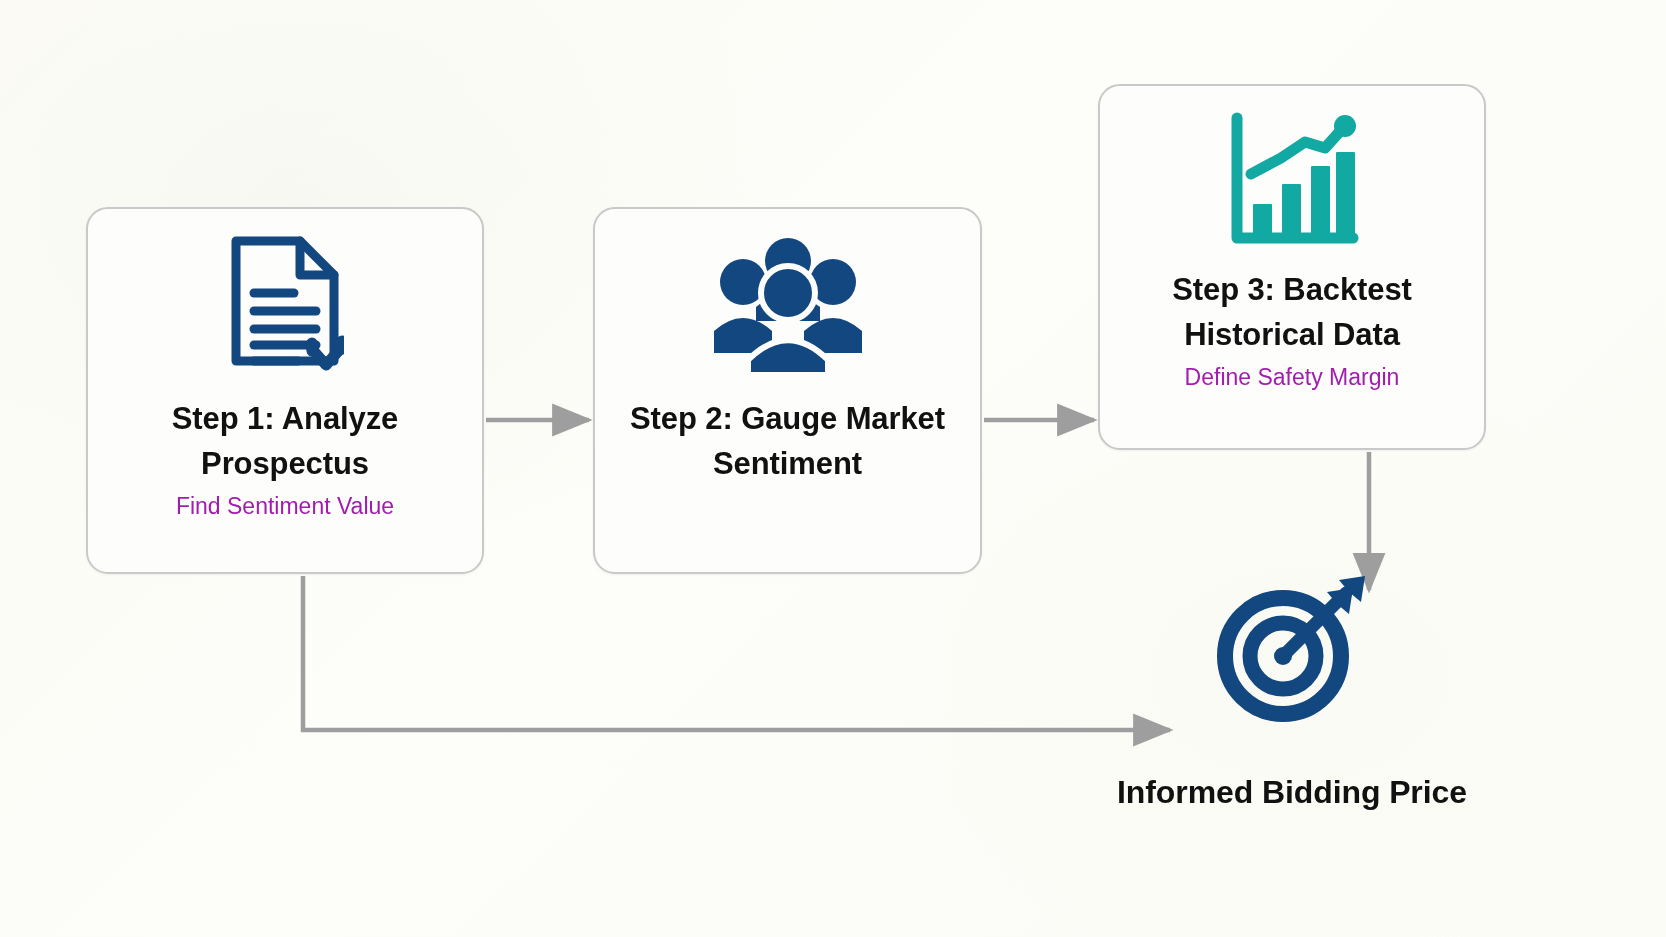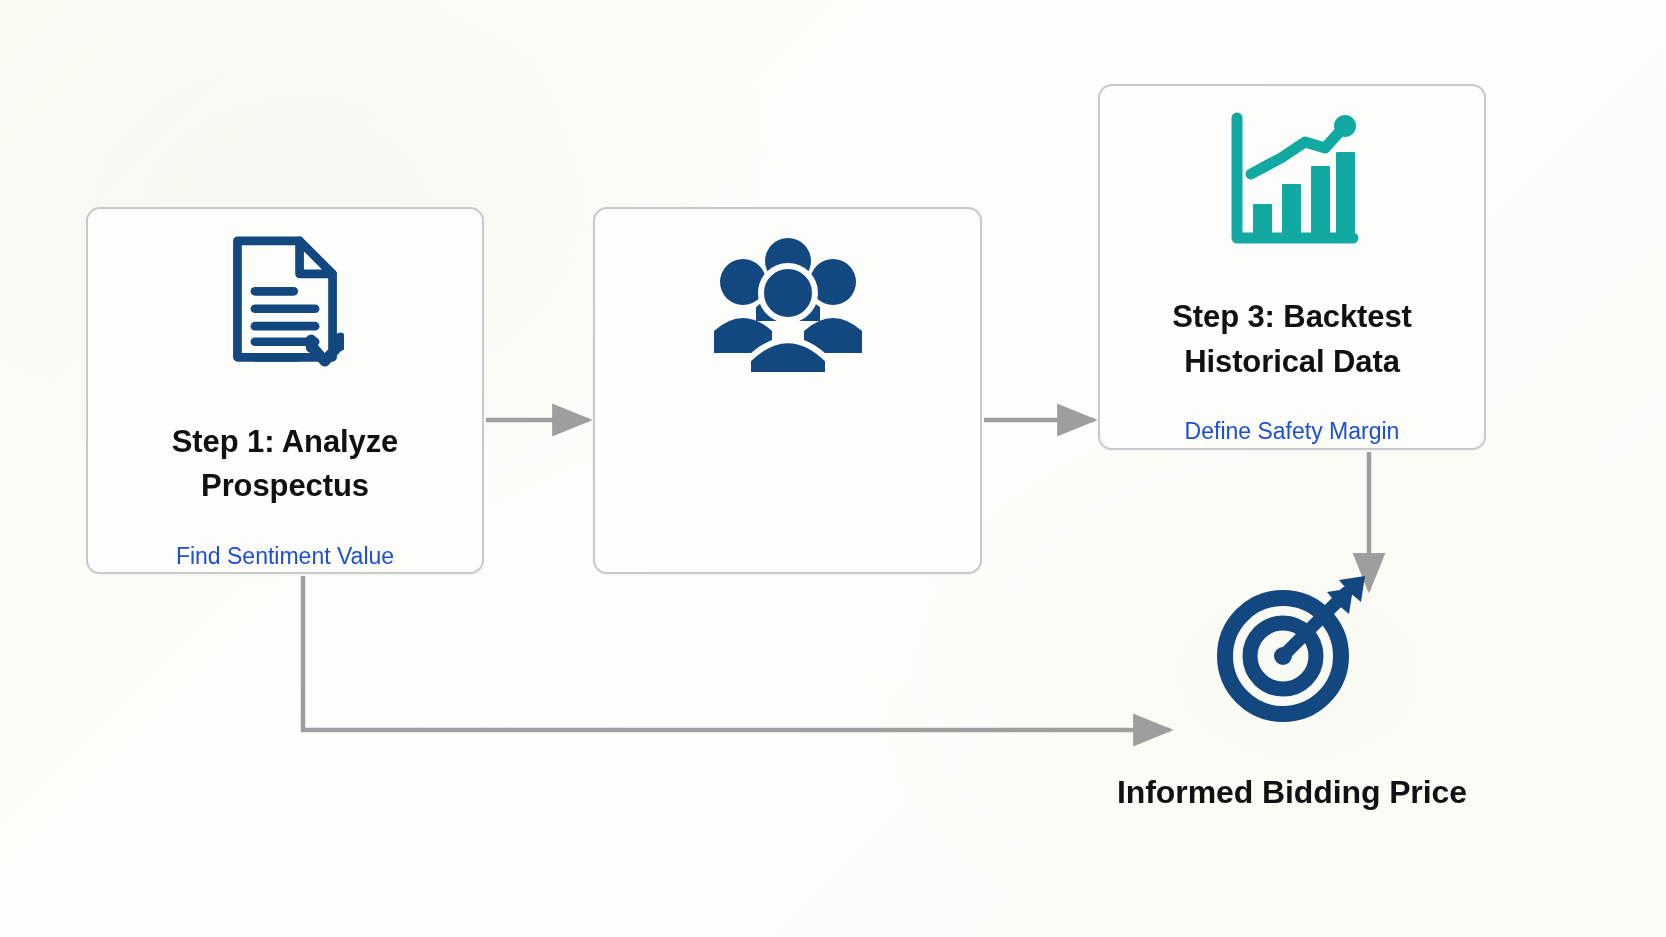--- a/index.html
+++ b/index.html
@@ -35,28 +35,27 @@
     z-index: 1;
   }
 
   
   .card {
     position: absolute;
     z-index: 2;
     box-sizing: border-box;
     background: #fdfdfb;
     border: 2px solid #c9c9c9;
-    border-radius: 14px;
+    border-radius: 22px;
     box-shadow: 0 1px 3px rgba(0,0,0,0.05);
     display: flex;
     flex-direction: column;
     align-items: center;
     justify-content: flex-start;
     padding-top: 26px;
-    gap: 27px;
   }
 
   .card-icon {
     display: block;
     margin: 0 auto;
   }
 
   .card-title {
     margin: 0;
     padding: 0 14px;
@@ -67,21 +66,21 @@
     text-align: center;
     letter-spacing: -0.1px;
   }
 
   .card-subtitle {
     margin: 6px 0 0 0;
     padding: 0 10px;
     font-size: 23px;
     font-weight: normal;
     line-height: 1.3;
-    color: #1d4ed8;
+    color: #a21caf;
     text-align: center;
   }
 
   
   #card-step-1 {
     left: 86px;
     top: 207px;
     width: 398px;
     height: 367px;
   }
@@ -176,20 +175,21 @@
         <circle cx="31" cy="47" r="23"></circle>
         <path d="M2 96 q29 -26 58 0 v22 H2 Z"></path>
 
         <circle cx="121" cy="47" r="23"></circle>
         <path d="M92 96 q29 -26 58 0 v22 H92 Z"></path>
 
         <circle cx="76" cy="58" r="27" stroke="#fdfdfb" stroke-width="6"></circle>
         <path d="M36 125 q40 -40 80 0 v15 H36 Z" stroke="#fdfdfb" stroke-width="6"></path>
       </g>
     </svg>
+    <div class="card-title">Step 2: Gauge Market Sentiment</div>
   </div>
 
   <div class="card" id="card-step-3">
     <svg class="card-icon" width="134" height="142" viewBox="0 0 134 142" xmlns="http://www.w3.org/2000/svg">
 
       <path d="M12 10 V130 H128" fill="none" stroke="#12a9a3" stroke-width="11" stroke-linecap="round" stroke-linejoin="round"></path>
 
       <rect x="28" y="96" width="19" height="34" fill="#12a9a3" rx="1"></rect>
       <rect x="57" y="76" width="19" height="54" fill="#12a9a3" rx="1"></rect>
       <rect x="86" y="58" width="19" height="72" fill="#12a9a3" rx="1"></rect>

